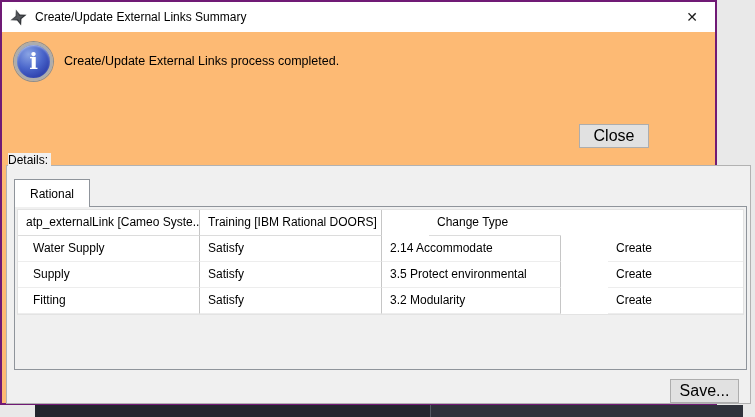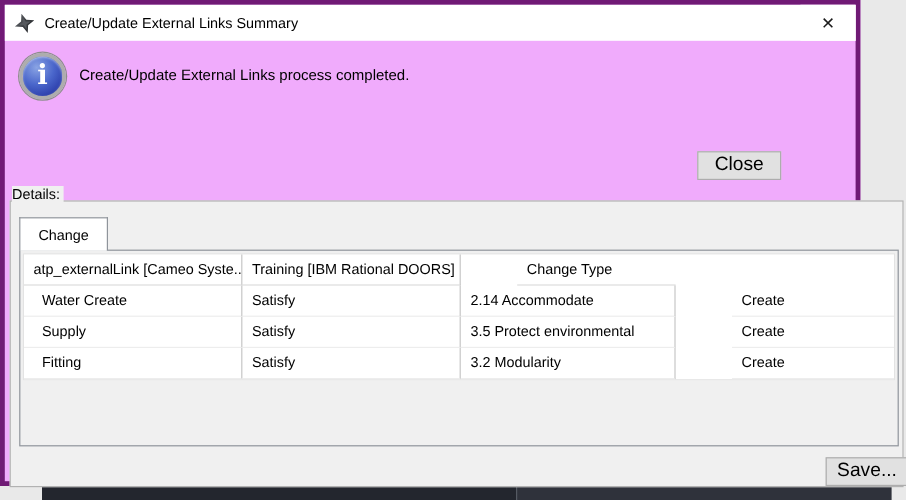--- a/index.html
+++ b/index.html
@@ -6,21 +6,21 @@
   html,body { width:755px; height:417px; overflow:hidden;
     font-family:"Liberation Sans","DejaVu Sans",sans-serif; background:#e9e9e9; }
   .stage { position:relative; width:755px; height:417px; }
 
   
   .backdrop-dark-left  { position:absolute; left:35px;  top:405px; width:395px; height:12px; background:#23262e; }
   .backdrop-dark-right { position:absolute; left:430px; top:405px; width:313px; height:12px; background:#2f323b; border-left:1px solid #555a63; }
 
   
   .dialog { position:absolute; left:0; top:0; width:717px; height:405px;
-    background:#f0abfc; border:4px solid #701a75; }
+    background:#fdba74; border:2px solid #701a75; }
 
   .title-bar { position:absolute; left:0; top:0; width:100%; height:30px;
     background:#ffffff; display:flex; align-items:center; padding-left:8px; }
   .app-icon { width:17px; height:17px; display:inline-block; }
   .title-text { margin-left:8px; font-size:12px; color:#000; white-space:nowrap; }
   .win-close { margin-left:auto; width:46px; height:30px; border:none; background:#ffffff;
     font-size:14px; color:#1b1b1b; display:flex; align-items:center; justify-content:center; cursor:pointer; }
 
   
   .info-icon { position:absolute; left:12px; top:40px; width:39px; height:39px; border-radius:50%;
@@ -30,21 +30,21 @@
   .info-glyph { color:#ffffff; font-family:"DejaVu Serif","Liberation Serif",serif;
     font-weight:bold; font-size:23px; line-height:1; transform:translateY(-1px); }
   .message { position:absolute; left:62px; top:52px; font-size:12.5px; color:#000; }
 
   
   .btn { position:absolute; background:#e1e1e1; border:1px solid #adadad;
     font-size:16px; color:#000; font-family:inherit; cursor:pointer; }
   .btn-close   { left:577px; top:122px; width:70px; height:24px; }
   .btn-details { left:658px; top:119px; width:87px; height:28px;
     border:1px solid #0078d7; outline:1px dotted #000; outline-offset:-4px;margin-top:48px; }
-  .btn-save    { left:684px; top:377px; width:69px; height:24px; }
+  .btn-save    { left:668px; top:377px; width:69px; height:24px; }
 
   
   .details-label { position:absolute; left:6px; top:151px; font-size:12px; color:#000;
     background:#f0f0f0; padding:0 3px 0 0; z-index:3;text-align:right; }
   .groupbox { position:absolute; left:4px; top:163px; width:745px; height:239px;
     border:1px solid #b2b2b2; background:#f0f0f0; }
 
   .tab { position:absolute; left:12px; top:177px; height:28px; padding:0 15px;
     background:#ffffff; border:1px solid #8f949b; border-bottom:none;
     font-size:12px; color:#000; display:flex; align-items:center; z-index:2; cursor:pointer; }
@@ -94,33 +94,33 @@
       <span class="info-glyph">i</span>
     </div>
     <div class="message">Create/Update External Links process completed.</div>
 
     <button class="btn btn-close">Close</button>
     <button class="btn btn-details">&lt;&lt; Details</button>
 
     <span class="details-label">Details:</span>
     <div class="groupbox"></div>
 
-    <div class="tab">Change</div>
+    <div class="tab">Rational</div>
 
     <div class="tab-panel">
       <div class="table">
 
         <div class="trow header">
           <div class="cell">atp_externalLink [Cameo Syste...</div>
           <div class="cell">Training [IBM Rational DOORS]</div>
           <div class="cell">Change Type</div>
         </div>
 
         <div class="trow body">
-          <div class="cell first">Water Create</div>
+          <div class="cell first">Water Supply</div>
           <div class="cell">Satisfy</div>
           <div class="cell">2.14 Accommodate</div>
           <div class="cell">Create</div>
         </div>
 
         <div class="trow body">
           <div class="cell first">Supply</div>
           <div class="cell">Satisfy</div>
           <div class="cell">3.5 Protect environmental</div>
           <div class="cell">Create</div>

